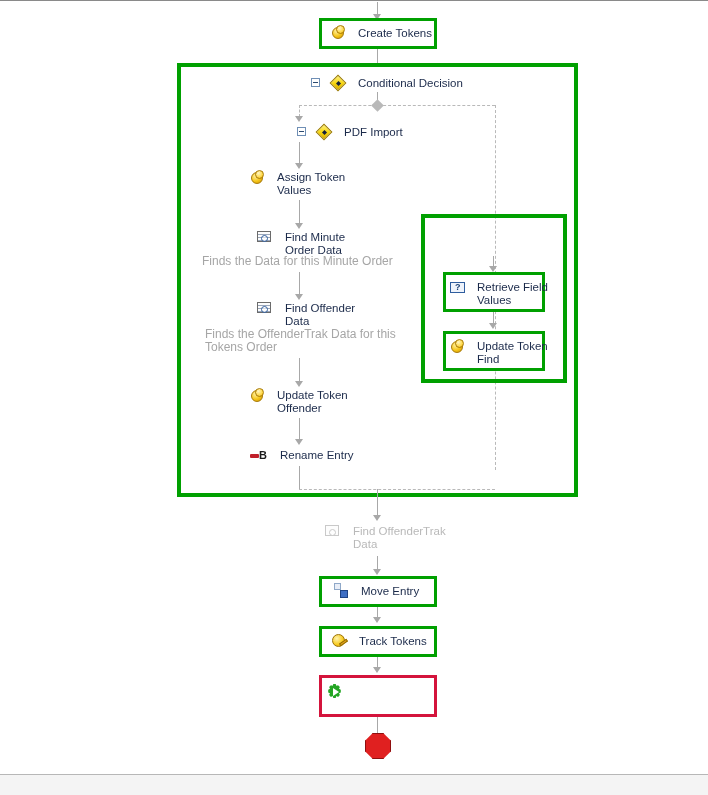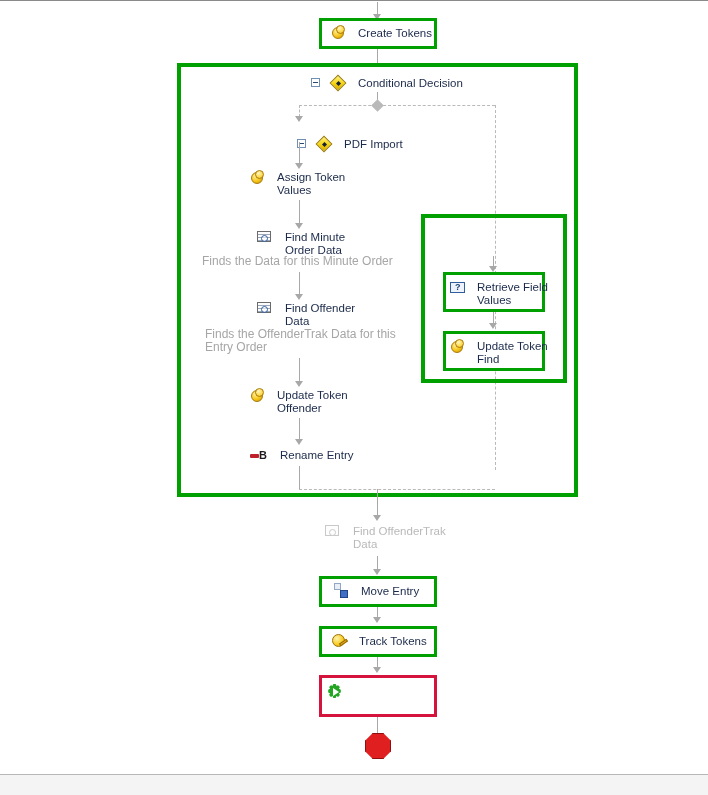--- a/index.html
+++ b/index.html
@@ -353,21 +353,21 @@
   <div class="vline" style="left:377px; top:92px; height:14px;"></div>
   <div class="branch-diamond" style="left:373px; top:101px;"></div>
 
   <div class="dash-h" style="left:299px; top:105px; width:196px;"></div>
 
   <div class="dash-v" style="left:299px; top:105px; height:12px;"></div>
   <div class="arrowhead" style="left:295px; top:116px;"></div>
 
   <div class="dash-v" style="left:495px; top:105px; height:365px;"></div>
 
-  <div class="node" style="left:249px; top:137px;padding-left:48px;">
+  <div class="node" style="left:249px; top:125px;padding-left:48px;">
     <span class="collapse"></span>
     <span class="ic ic-diamond"></span>
     <span class="node-label">PDF Import</span>
   </div>
 
   <div class="vline" style="left:299px; top:142px; height:24px;"></div>
   <div class="arrowhead" style="left:295px; top:163px;"></div>
 
   <div class="node" style="left:250px; top:170px;">
     <span class="ic ic-token"></span>
@@ -393,21 +393,21 @@
   <div class="arrowhead" style="left:295px; top:294px;"></div>
 
   <div class="node" style="left:257px; top:301px;">
     <span class="ic ic-find"></span>
     <span class="node-label">
       <span>Find Offender</span><br>
       <span>Data</span>
     </span>
   </div>
   <div class="desc" style="left:205px; top:328px;">Finds the OffenderTrak Data for this</div>
-  <div class="desc" style="left:205px; top:341px;">Entry Order</div>
+  <div class="desc" style="left:205px; top:341px;">Tokens Order</div>
 
   <div class="vline" style="left:299px; top:358px; height:26px;"></div>
   <div class="arrowhead" style="left:295px; top:381px;"></div>
 
   <div class="node" style="left:250px; top:388px;">
     <span class="ic ic-token"></span>
     <span class="node-label">
       <span>Update Token</span><br>
       <span>Offender</span>
     </span>

